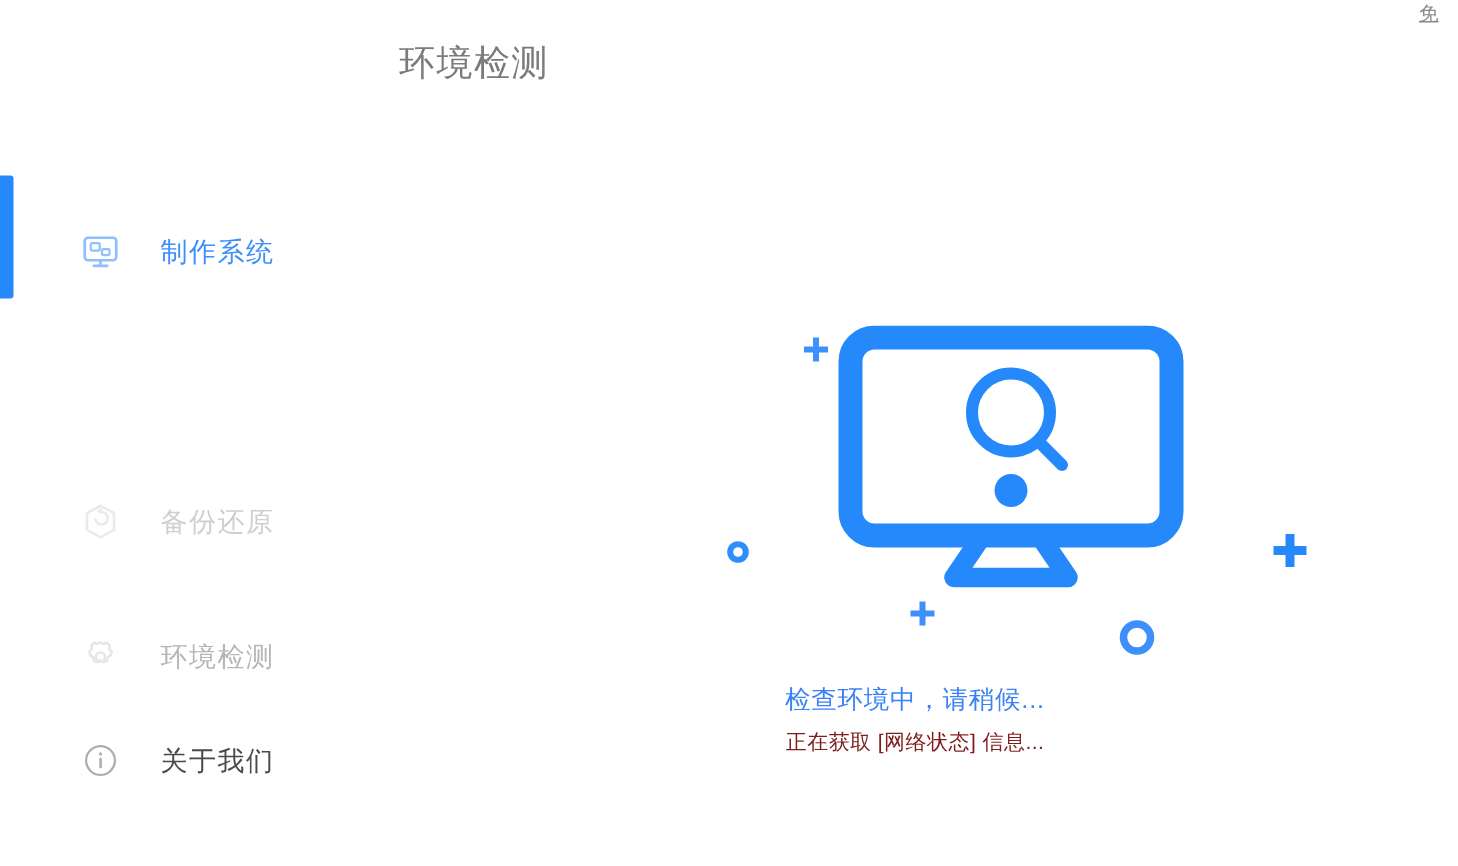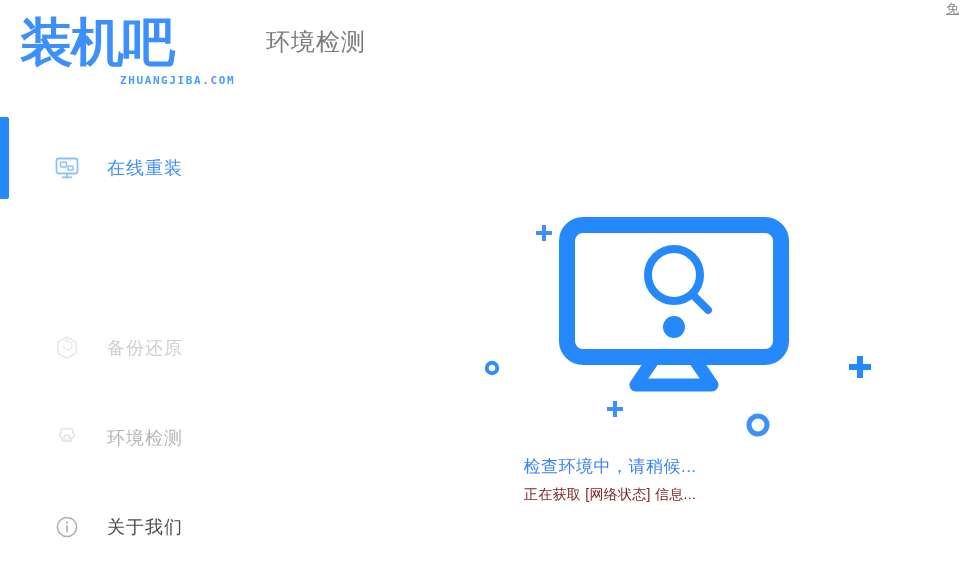--- a/index.html
+++ b/index.html
@@ -167,45 +167,41 @@
     color: #7f1d1d;
     letter-spacing: 0.3px;
     white-space: nowrap;
   }
 </style>
 </head>
 <body>
 
 <div class="header">
 
-  <div class="logo-wrap">
-    <div class="logo-mark">装机吧</div>
-    <div class="logo-sub">ZHUANGJIBA.COM</div>
-  </div>
 
   <div class="app-title">环境检测</div>
 
   <div class="topright-link">免</div>
 </div>
 
 <div class="sidebar">
 
   <div class="nav-indicator"></div>
 
   <div class="nav-item active" style="top:33px;">
     <span class="nav-icon">
       <svg width="26" height="26" viewBox="0 0 26 26">
         <rect x="2.5" y="3.5" width="21" height="15" rx="2.2" fill="none" stroke="#8fc0fd" stroke-width="1.8"></rect>
         <rect x="6.5" y="7" width="6" height="5" rx="1" fill="none" stroke="#8fc0fd" stroke-width="1.5"></rect>
         <rect x="14" y="11" width="5" height="4" rx="0.8" fill="none" stroke="#8fc0fd" stroke-width="1.5"></rect>
         <line x1="13" y1="18.5" x2="13" y2="22" stroke="#8fc0fd" stroke-width="1.8"></line>
         <line x1="8.5" y1="22.3" x2="17.5" y2="22.3" stroke="#8fc0fd" stroke-width="1.8" stroke-linecap="round"></line>
       </svg>
     </span>
-    <span class="nav-label">在线重装</span>
+    <span class="nav-label">制作系统</span>
   </div>
 
 
   <div class="nav-item dim" style="top:213px;">
     <span class="nav-icon">
       <svg width="26" height="26" viewBox="0 0 26 26">
         <path d="M13 2.2 L22 7 L22 18.2 L13 23.2 L4 18.2 L4 7 Z" fill="none" stroke="#eaeaea" stroke-width="1.7"></path>
         <path d="M9.5 10.5 a4.2 4.2 0 1 0 4.2 -4.2" fill="none" stroke="#eaeaea" stroke-width="1.7"></path>
         <path d="M13.7 3.2 L13.7 7.6 L10.4 6.2 Z" fill="#eaeaea"></path>
       </svg>
@@ -216,21 +212,21 @@
   <div class="nav-item semi" style="top:303px;">
     <span class="nav-icon">
       <svg width="26" height="26" viewBox="0 0 26 26">
         <path d="M13 3.2 l2.3 1.0 2.3 -0.7 1.5 1.9 -0.3 2.4 1.7 1.7 -0.7 2.3 -2.0 1.4 -0.4 2.4 -2.3 0.8 -2.1 -1.2 -2.1 1.2 -2.3 -0.8 -0.4 -2.4 -2.0 -1.4 -0.7 -2.3 1.7 -1.7 -0.3 -2.4 1.5 -1.9 2.3 0.7 z" fill="none" stroke="#e6e6e6" stroke-width="1.7" stroke-linejoin="round"></path>
         <circle cx="13" cy="13" r="3.0" fill="none" stroke="#e6e6e6" stroke-width="1.7"></circle>
       </svg>
     </span>
     <span class="nav-label">环境检测</span>
   </div>
 
-  <div class="nav-item dark" style="top:392px;">
+  <div class="nav-item dark" style="top:372px;">
     <span class="nav-icon">
       <svg width="26" height="26" viewBox="0 0 26 26">
         <circle cx="13" cy="13" r="9.6" fill="none" stroke="#aeaeae" stroke-width="1.5"></circle>
         <circle cx="13" cy="8.6" r="1.1" fill="#aeaeae"></circle>
         <rect x="12.2" y="11.2" width="1.7" height="7.0" rx="0.8" fill="#aeaeae"></rect>
       </svg>
     </span>
     <span class="nav-label">关于我们</span>
   </div>
 </div>

